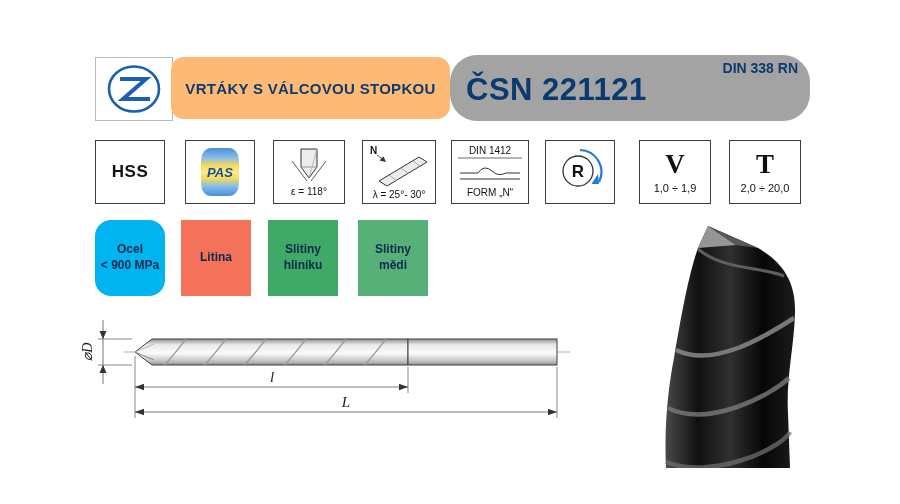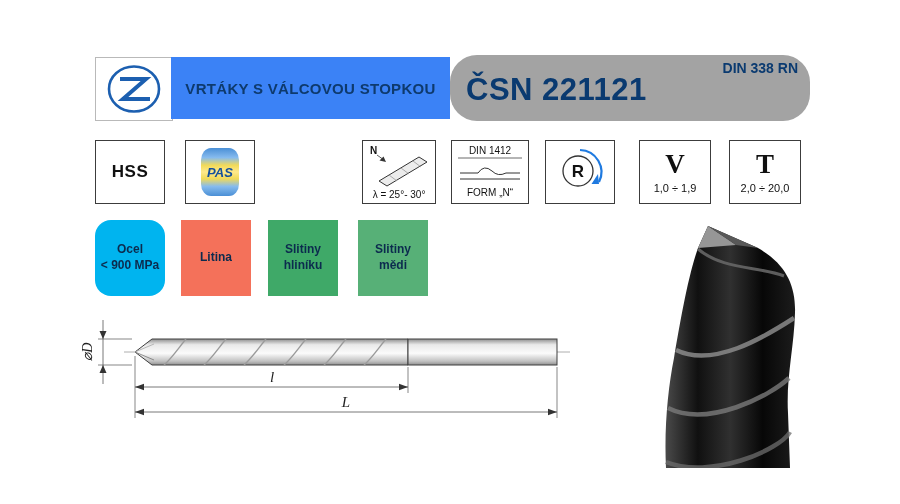--- a/index.html
+++ b/index.html
@@ -1,20 +1,20 @@
 <!DOCTYPE html>
 <html><head>
 <meta charset="utf-8">
 <style>
   html,body{margin:0;padding:0;background:#ffffff;}
   .page{position:relative;width:900px;height:504px;background:#ffffff;font-family:"Liberation Sans",sans-serif;overflow:hidden;}
 
   
   .logo-box{position:absolute;left:95px;top:57px;width:76px;height:62px;background:#fff;border:1px solid #b9b9b9;display:flex;align-items:center;justify-content:center;}
-  .title-bar{position:absolute;left:171px;top:57px;width:279px;height:62px;background:#3b82f6;display:flex;align-items:center;justify-content:center;}
+  .title-bar{position:absolute;left:171px;top:57px;width:279px;height:62px;background:#fdba74;display:flex;align-items:center;justify-content:center;border-radius:13px;}
   .title-text{color:#0e3a6d;font-weight:bold;font-size:15px;letter-spacing:.3px;white-space:nowrap;}
   .standard-banner{position:absolute;left:450px;top:55px;width:360px;height:66px;background:#00a3e3;}
   .din-text{position:absolute;top:5px;right:12px;font-size:14px;font-weight:bold;color:#0a3a70;}
   .csn-text{position:absolute;left:16px;top:17px;font-size:31px;font-weight:bold;color:#0a3a70;letter-spacing:.5px;text-align:center;}
 
   
   .spec-box{position:absolute;top:140px;height:64px;background:#fff;border:1px solid #3c3c3c;box-sizing:border-box;display:flex;flex-direction:column;align-items:center;justify-content:center;}
   .hss-label{font-size:17px;font-weight:bold;color:#101010;letter-spacing:.5px;text-align:center;}
   .pas-cyl{width:38px;height:48px;border-radius:10px/12px;display:flex;align-items:center;justify-content:center;background:linear-gradient(180deg,#4a8fd6 0%,#86bbee 20%,#f2da58 36%,#ffe98c 50%,#f2da58 64%,#86bbee 80%,#4a8fd6 100%);}
   .pas-text{color:#15509b;font-weight:bold;font-style:italic;font-size:13px;}
@@ -50,20 +50,30 @@
   <div class="spec-box" style="left:95px;width:70px">
     <span class="hss-label">HSS</span>
   </div>
 
   <div class="spec-box" style="left:185px;width:70px">
     <div class="pas-cyl">
       <span class="pas-text">PAS</span>
     </div>
   </div>
 
+  <div class="spec-box" style="left:273px;width:72px">
+    <svg width="70" height="62" viewBox="0 0 70 62">
+      <path d="M27 8 H43 V26 L35 37 L27 26 Z" fill="#ececec" stroke="#333" stroke-width="1"></path>
+      <line x1="27" y1="26" x2="43" y2="26" stroke="#888" stroke-width="0.8"></line>
+      <line x1="35" y1="37" x2="43" y2="8" stroke="#aaa" stroke-width="0.8"></line>
+      <line x1="18" y1="20" x2="33" y2="40" stroke="#333" stroke-width="0.8"></line>
+      <line x1="52" y1="20" x2="37" y2="40" stroke="#333" stroke-width="0.8"></line>
+      <text x="35" y="54" text-anchor="middle" font-size="10" fill="#111">ε = 118°</text>
+    </svg>
+  </div>
 
   <div class="spec-box" style="left:362px;width:74px">
     <svg width="72" height="62" viewBox="0 0 72 62">
       <text x="7" y="13" font-size="10" font-weight="bold" fill="#111">N</text>
       <path d="M14 14 L21 19" stroke="#333" stroke-width="0.8" fill="none"></path>
       <polygon points="23,21 16.5,19.5 20.5,15.5" fill="#333"></polygon>
       <path d="M16 40 L56 16 L64 21 L24 45 Z" fill="#ececec" stroke="#333" stroke-width="1"></path>
       <line x1="26" y1="34" x2="34" y2="40" stroke="#999" stroke-width="0.8"></line>
       <line x1="38" y1="27" x2="46" y2="33" stroke="#999" stroke-width="0.8"></line>
       <line x1="50" y1="20" x2="58" y2="26" stroke="#999" stroke-width="0.8"></line>

